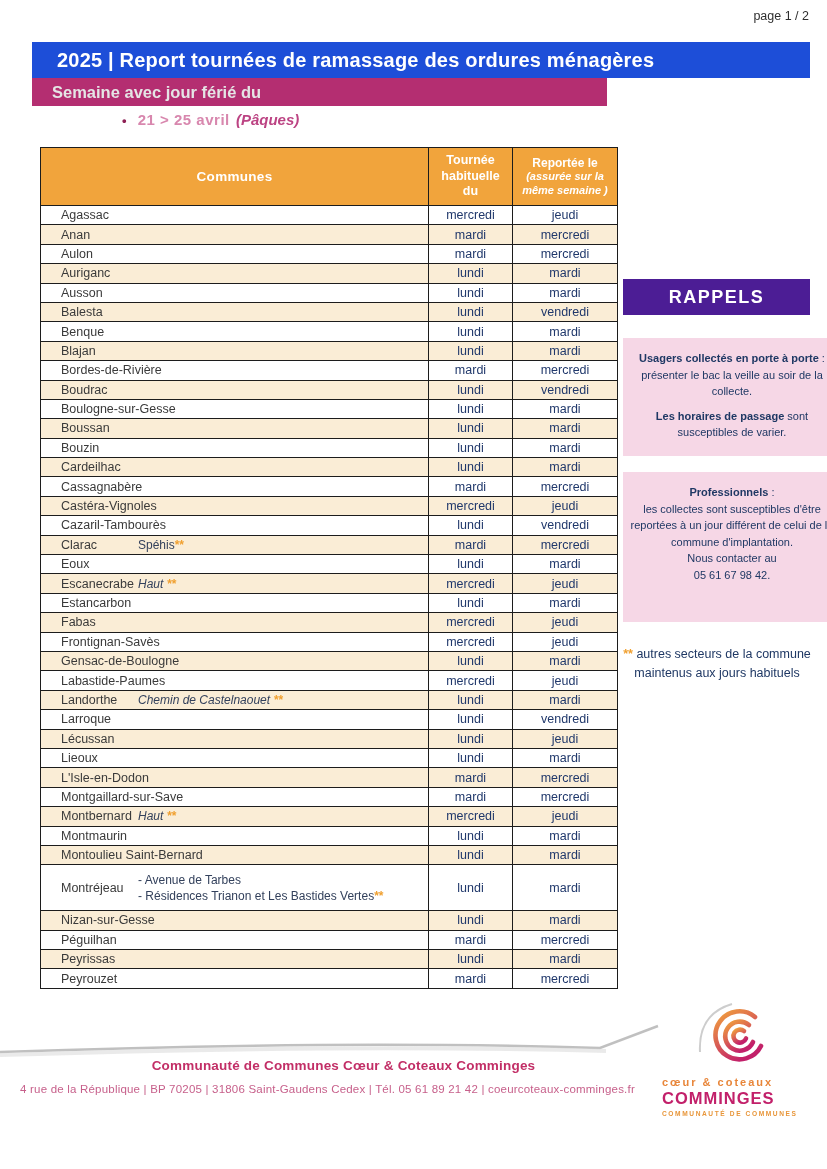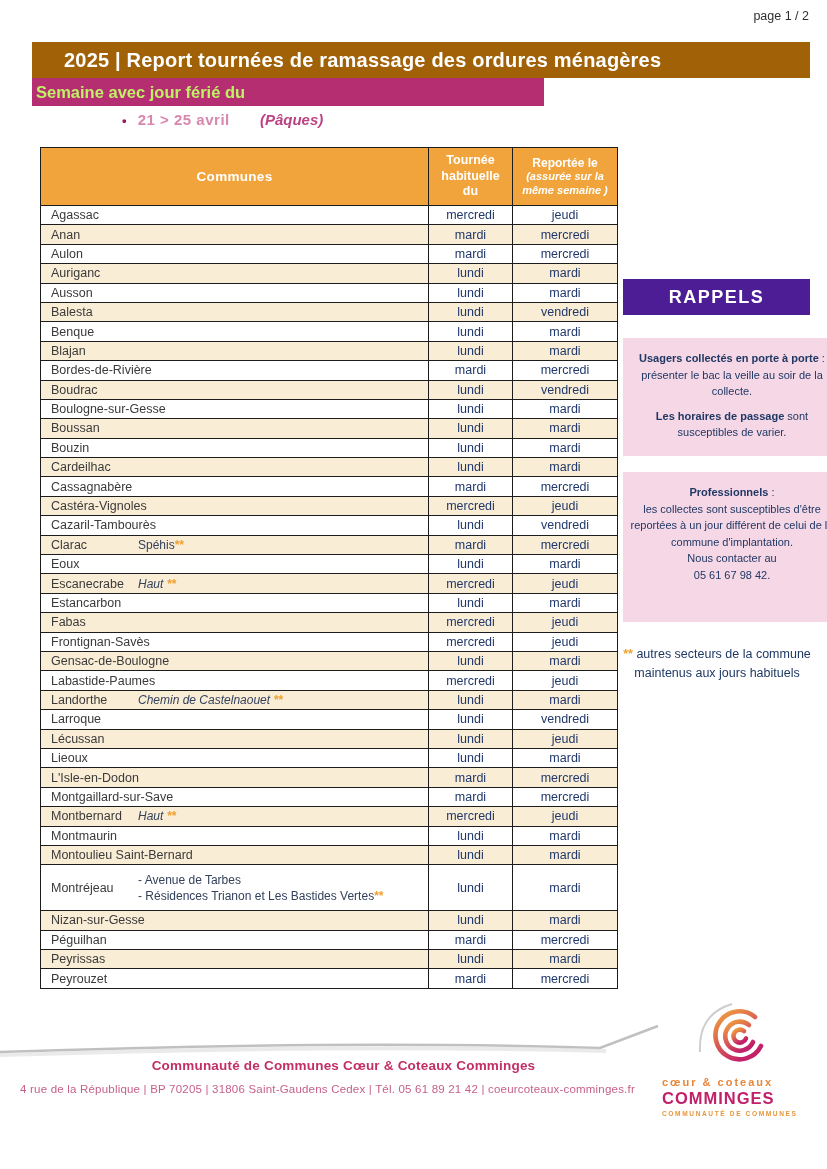--- a/index.html
+++ b/index.html
@@ -8,37 +8,37 @@
     width:827px; height:1169px; position:relative;
     font-family:"Liberation Sans", sans-serif;
     overflow:hidden;
   }
   .page-label {
     position:absolute; top:9px; right:18px;
     font-size:12.5px; color:#2f2f2f;
   }
   .band-orange {
     position:absolute; left:32px; top:42px; width:778px; height:36px;
-    background:#a16207; color:#ffffff;
+    background:#1d4ed8; color:#ffffff;
     font-size:20px; font-weight:bold; line-height:36px;
-    padding-left:32px; letter-spacing:0.2px;
+    padding-left:25px; letter-spacing:0.2px;
   }
   .band-magenta {
-    position:absolute; left:32px; top:78px; width:512px; height:28px;
-    background:#B42E71; color:#bef264;
+    position:absolute; left:32px; top:78px; width:575px; height:28px;
+    background:#B42E71; color:#e5e5e5;
     font-size:16.5px; font-weight:bold; line-height:28px;
-    padding-left:4px;
+    padding-left:20px;
   }
   .period-line {
     position:absolute; left:122px; top:111px; height:20px;
     font-size:15px; font-weight:bold; white-space:nowrap;
   }
   .period-bullet { color:#8E2054; margin-right:7px; font-size:13px; }
   .period-text { color:#D887AE; letter-spacing:0.5px; }
-  .period-note { color:#BC4383; font-style:italic; margin-left:26px; }
+  .period-note { color:#BC4383; font-style:italic; margin-left:2px; }
 
   
   table.schedule {
     position:absolute; left:40px; top:147px; width:577px;
     border-collapse:collapse; table-layout:fixed;
   }
   table.schedule th, table.schedule td { border:1px solid #1c1c1c; }
   table.schedule col.c1 { width:388px; }
   table.schedule col.c2 { width:84px; }
   table.schedule col.c3 { width:105px; }
@@ -48,21 +48,21 @@
   }
   th.h-communes { font-size:13.5px; letter-spacing:0.3px; }
   th.h-usual { font-size:12.5px; line-height:1.25; padding:0 6px; }
   th.h-reported { font-size:12px; line-height:1.2; padding:0 6px; }
   th.h-reported .sub { font-style:italic; font-size:11px; font-weight:bold; display:inline-block; }
   tbody tr { height:19.4px; }
   tbody tr.tall { height:46px; }
   tbody tr:nth-child(even) td { background:#FAEDD6; }
   tbody tr:nth-child(odd) td { background:#ffffff; }
   td.commune-cell {
-    position:relative; padding:0 10px; font-size:12.5px; color:#3a3a3a;
+    position:relative; padding:0 20px; font-size:12.5px; color:#3a3a3a;
     vertical-align:middle; white-space:nowrap;margin-top:44px;
   }
   td.commune-cell .note {
     position:absolute; left:97px; top:50%; transform:translateY(-50%);
     color:#33415c; font-size:12px; line-height:1.35; white-space:nowrap;
   }
   td.commune-cell .note.italic { font-style:italic; }
   .stars { color:#F0A030; font-weight:bold; }
   td.day-cell {
     text-align:center; vertical-align:middle;

